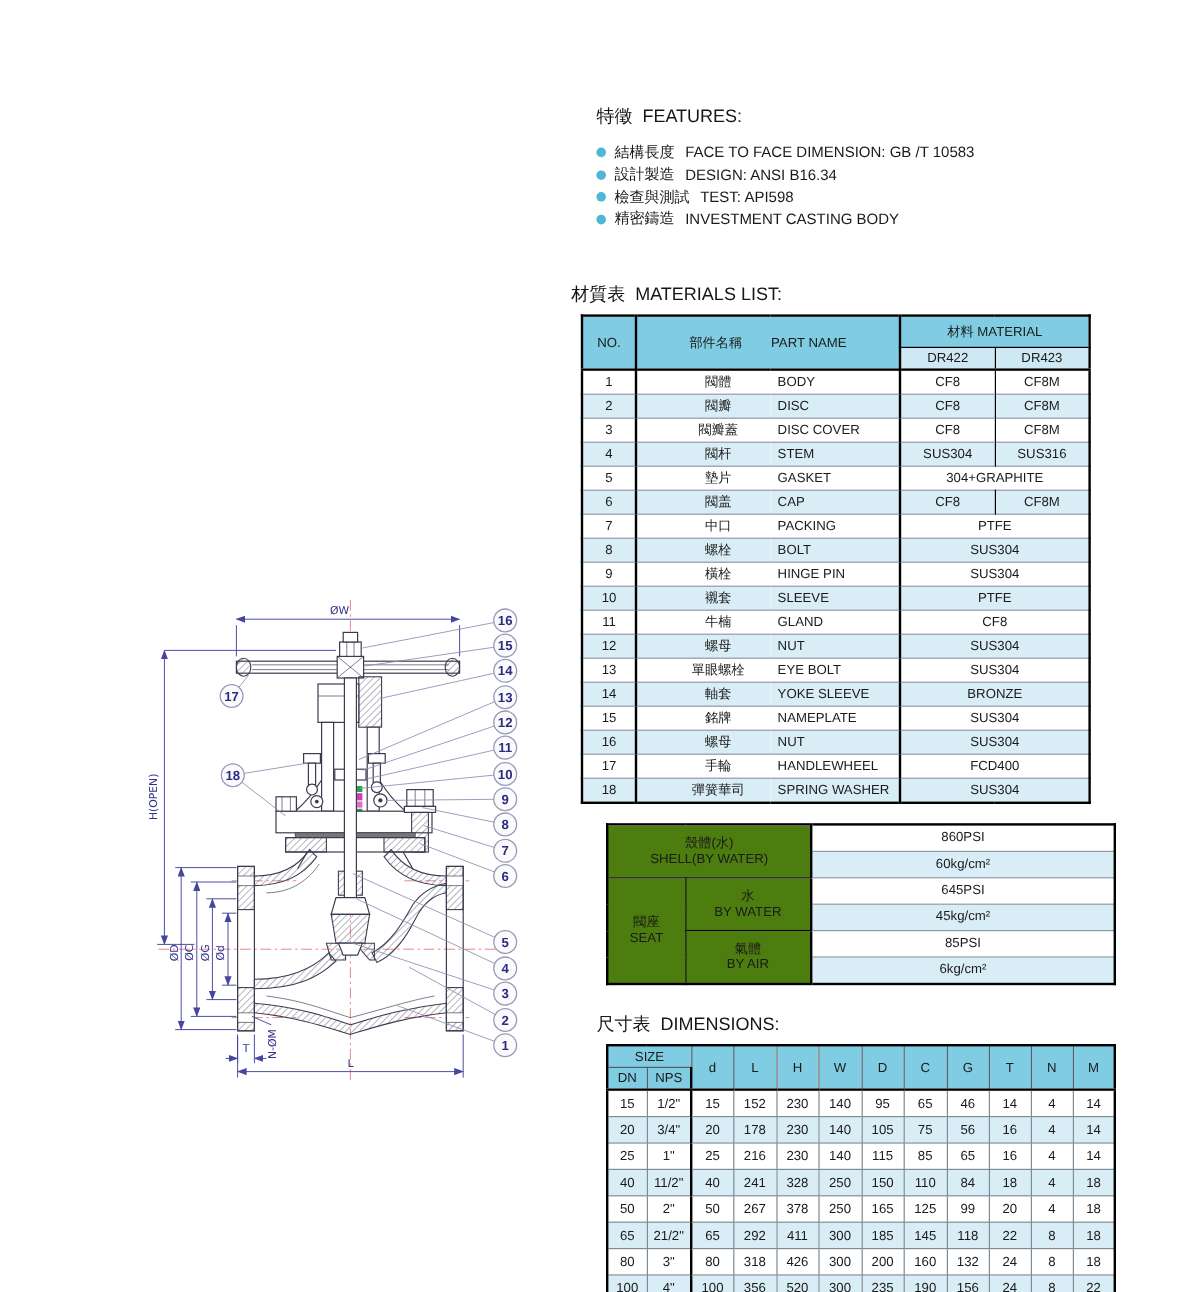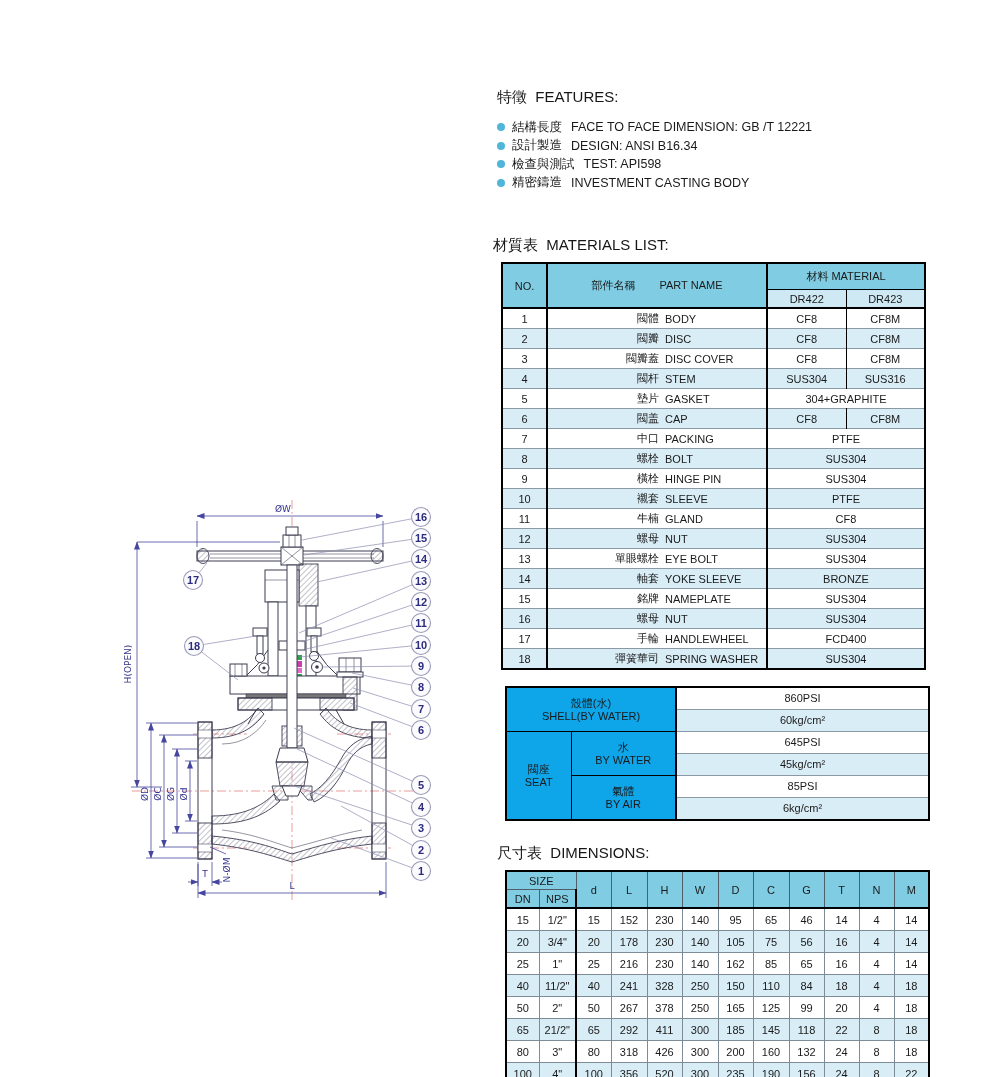--- a/index.html
+++ b/index.html
@@ -10,39 +10,39 @@
   #features{position:absolute;left:497px;top:44px;}
   .feat-list{margin-top:11px;}
   .feat-item{display:flex;align-items:center;height:18.5px;font-size:12.5px;}
   .bullet{width:8px;height:8px;border-radius:50%;background:#4fb6d8;margin-right:7px;flex:0 0 auto;}
   .feat-zh{margin-right:9px;}
   
   table{border-collapse:collapse;table-layout:fixed;width:423px;font-size:11px;margin-left:8px;}
   th,td{padding:0;text-align:center;font-weight:normal;overflow:hidden;white-space:nowrap;}
   .stripe{background:#d9edf6;}
   
-  #materials{position:absolute;left:493px;top:192px;}
+  #materials{position:absolute;left:476px;top:192px;}
   table.mat{border:2px solid #000;margin-top:7px;}
   .mat thead th{background:#7fcce3;}
   .mat .mat-hd{height:25px;border-bottom:1px solid #000;}
   .mat .sub{background:#cfe9f4;height:17px;border-bottom:2px solid #000;}
   .mat .hb{border-bottom:2px solid #000;}
   .mat tbody td{height:19px;border-top:1px solid #8a99a3;}
   .mat .vthick{border-right:2px solid #000;}
   .mat .vthin{border-right:1px solid #000;}
-  .mat td.zh{text-align:right;padding-left:24px;}
+  .mat td.zh{text-align:center;padding-left:24px;}
   .mat td.en{text-align:left;padding-left:6px;}
   .mat .pn{vertical-align:middle;}
   .mat .pn span{display:inline-block;}
   .mat .pn-en{margin-left:24px;}
   
   #testpressure{position:absolute;left:497px;top:633px;}
   table.tp{border:2px solid #000;margin-top:9px;}
   .tp td{height:21px;line-height:13px;}
-  .tp .hdr{background:#0ea5e9;border:1px solid #000;}
+  .tp .hdr{background:#4d7c0f;border:1px solid #000;}
   .tp .vthick2{border-right:2px solid #000;}
   .tp .val{border-top:1px solid #8a99a3;}
   
   #dimensions{position:absolute;left:497px;top:800px;}
   table.dim{border:2px solid #000;margin-top:7px;}
   .dim th{background:#7fcce3;height:17px;border:1px solid #4f5e68;}
   .dim thead tr:last-child th,.dim th[rowspan]{border-bottom:2px solid #000;}
   .dim td{height:21px;border:1px solid #7c8b95;}
   .dim .npsc{border-right:2px solid #000 !important;}
   
@@ -62,21 +62,21 @@
 <body>
 
 <div class="page">
 
   <div id="features">
     <div class="sec-title">特徵  FEATURES:</div>
     <div class="feat-list">
       <div class="feat-item">
         <span class="bullet"></span>
         <span class="feat-zh">結構長度</span>
-        <span>FACE TO FACE DIMENSION: GB /T 12221</span>
+        <span>FACE TO FACE DIMENSION: GB /T 10583</span>
       </div>
       <div class="feat-item">
         <span class="bullet"></span>
         <span class="feat-zh">設計製造</span>
         <span>DESIGN: ANSI B16.34</span>
       </div>
       <div class="feat-item">
         <span class="bullet"></span>
         <span class="feat-zh">檢查與測試</span>
         <span>TEST: API598</span>
@@ -329,21 +329,21 @@
             <td>4</td>
             <td>14</td>
           </tr>
           <tr>
             <td>25</td>
             <td class="npsc">1"</td>
             <td>25</td>
             <td>216</td>
             <td>230</td>
             <td>140</td>
-            <td>162</td>
+            <td>115</td>
             <td>85</td>
             <td>65</td>
             <td>16</td>
             <td>4</td>
             <td>14</td>
           </tr>
           <tr class="stripe">
             <td>40</td>
             <td class="npsc">11/2"</td>
             <td>40</td>

